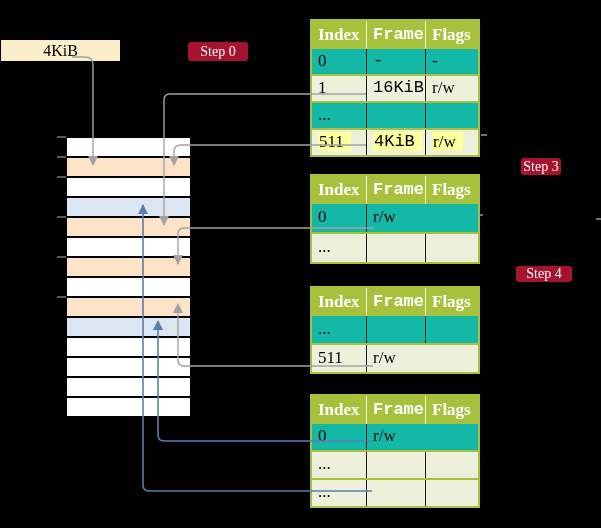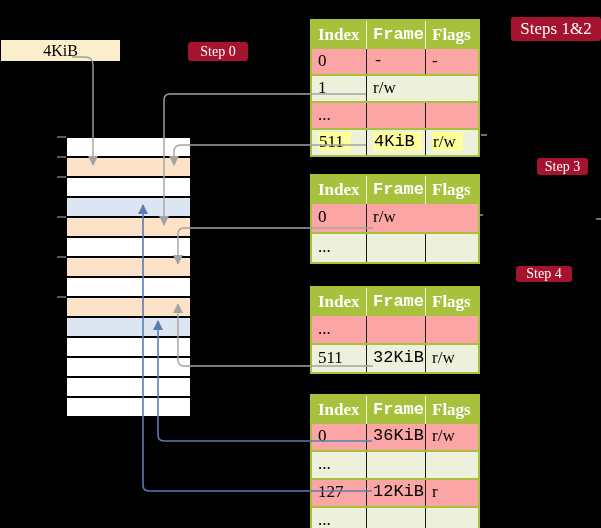--- a/index.html
+++ b/index.html
@@ -18,35 +18,35 @@
     background:var(--cream); color:#000; font-size:16px; line-height:21px;
     text-align:center;
   }
   
   .badge{
     position:absolute; background:var(--red); color:#fff; text-align:center;
     border-radius:3px;
   }
   #badge-step0 {left:188px; top:42px;  width:60px; height:19px; line-height:19px; font-size:14px;}
   #badge-steps12{left:511px; top:17px; width:90px; height:24px; line-height:24px; font-size:17px;}
-  #badge-step3 {left:521px; top:158px; width:51px; height:17px; line-height:17px; font-size:14px;margin-left:16px;}
+  #badge-step3 {left:521px; top:158px; width:40px; height:17px; line-height:17px; font-size:14px;}
   #badge-step4 {left:516px; top:266px; width:56px; height:16px; line-height:16px; font-size:14px;text-align:center;}
   
   .mem{
     position:absolute; left:67px; top:136px; width:123px;
     border-top:2px solid #000;
   }
   .mem-row{height:18px; border-bottom:2px solid #000;}
   .f-white{background:#ffffff;}
   .f-orange{background:var(--orange);}
   .f-blue{background:var(--blueRow);}
   
   .pt-table{
     position:absolute; left:310px; width:170px; box-sizing:border-box;
-    border:2px solid var(--green); background:#fca5a5;
+    border:2px solid var(--green); background:#14b8a6;
   }
   .pt-row{display:flex;}
   .pt-cell{
     box-sizing:border-box; padding-left:6px; font-size:17px; color:#000;
     white-space:nowrap; overflow:hidden;
   }
   .c0{width:55px;} .c1{width:59px;font-family:Liberation Mono, monospace;} .c2{flex:1;}
   .pt-row.head .pt-cell{
     background:var(--green); color:#fff; font-weight:bold;
     height:28px; line-height:28px;
@@ -65,21 +65,20 @@
   #wires{position:absolute; left:0; top:0; z-index:5; pointer-events:none;}
 </style>
 </head>
 <body>
 
 <div id="canvas">
 
   <div class="frame-box">4KiB</div>
 
   <span class="badge" id="badge-step0">Step 0</span>
-  <span class="badge" id="badge-steps12">Steps 1&amp;2</span>
   <span class="badge" id="badge-step3">Step 3</span>
   <span class="badge" id="badge-step4">Step 4</span>
 
   <div class="mem">
       <div class="mem-row f-white"></div>
       <div class="mem-row f-orange"></div>
       <div class="mem-row f-white"></div>
       <div class="mem-row f-blue"></div>
       <div class="mem-row f-orange"></div>
       <div class="mem-row f-white"></div>
@@ -99,20 +98,21 @@
         <div class="pt-cell c1">Frame</div>
         <div class="pt-cell c2">Flags</div>
       </div>
       <div class="pt-row body">
         <div class="pt-cell c0">0</div>
         <div class="pt-cell c1">-</div>
         <div class="pt-cell c2">-</div>
       </div>
       <div class="pt-row body tint">
         <div class="pt-cell c0">1</div>
+        <div class="pt-cell c1">16KiB</div>
         <div class="pt-cell c2">r/w</div>
       </div>
       <div class="pt-row body">
         <div class="pt-cell c0">...</div>
         <div class="pt-cell c1"></div>
         <div class="pt-cell c2"></div>
       </div>
       <div class="pt-row body tint">
         <div class="pt-cell c0"><span class="hl">511</span></div>
         <div class="pt-cell c1"><span class="hl">4KiB</span></div>
@@ -141,44 +141,37 @@
         <div class="pt-cell c1">Frame</div>
         <div class="pt-cell c2">Flags</div>
       </div>
       <div class="pt-row body">
         <div class="pt-cell c0">...</div>
         <div class="pt-cell c1"></div>
         <div class="pt-cell c2"></div>
       </div>
       <div class="pt-row body tint">
         <div class="pt-cell c0">511</div>
-        <div class="pt-cell c1">32KiB</div>
         <div class="pt-cell c2">r/w</div>
       </div>
     </div>
   <div class="pt-table t4" id="table-4">
       <div class="pt-row head">
         <div class="pt-cell c0">Index</div>
         <div class="pt-cell c1">Frame</div>
         <div class="pt-cell c2">Flags</div>
       </div>
       <div class="pt-row body">
         <div class="pt-cell c0">0</div>
-        <div class="pt-cell c1">36KiB</div>
-        <div class="pt-cell c2">r/w</div>
-      </div>
-      <div class="pt-row body tint">
-        <div class="pt-cell c0">...</div>
-        <div class="pt-cell c1"></div>
-        <div class="pt-cell c2"></div>
-      </div>
-      <div class="pt-row body">
-        <div class="pt-cell c0">127</div>
-        <div class="pt-cell c1">12KiB</div>
-        <div class="pt-cell c2">r</div>
+        <div class="pt-cell c2">r/w</div>
+      </div>
+      <div class="pt-row body tint">
+        <div class="pt-cell c0">...</div>
+        <div class="pt-cell c1"></div>
+        <div class="pt-cell c2"></div>
       </div>
       <div class="pt-row body tint">
         <div class="pt-cell c0">...</div>
         <div class="pt-cell c1"></div>
         <div class="pt-cell c2"></div>
       </div>
     </div>
 
   <svg id="wires" width="601" height="528" viewBox="0 0 601 528">
     <defs>

